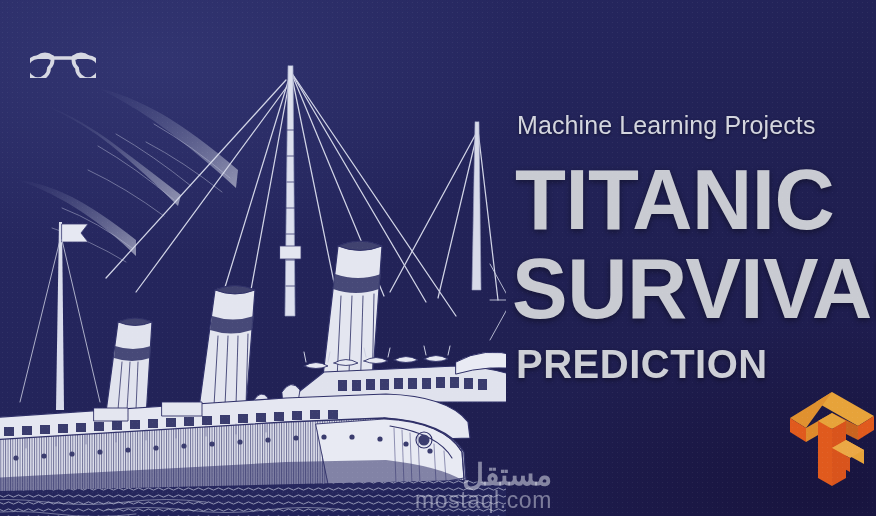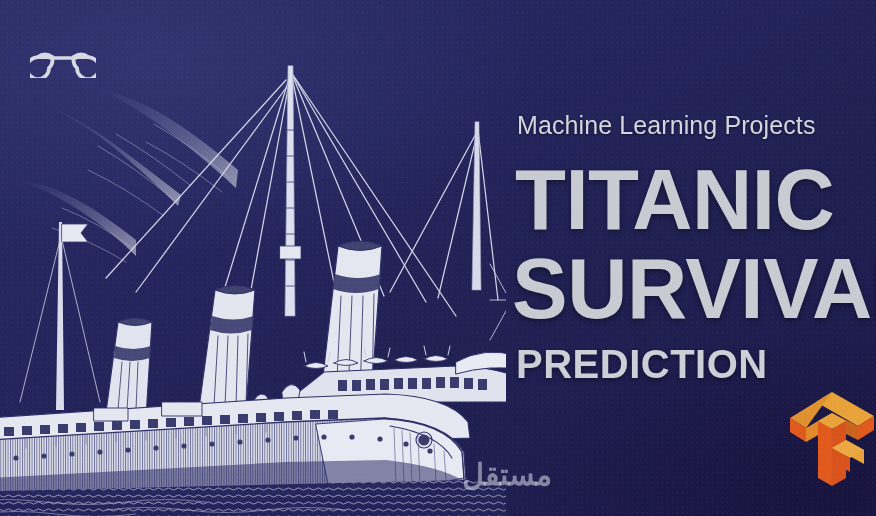--- a/index.html
+++ b/index.html
@@ -398,15 +398,16 @@
         <polygon points="60,54 78,64 78,78 60,68" fill="#e7a33a"></polygon>
         <polygon points="60,54 46,62 46,76 60,68" fill="#e0912f"></polygon>
         <polygon points="46,62 60,54 78,64 64,72" fill="#eba845"></polygon>
         <polygon points="46,62 64,72 64,86 46,76" fill="#d9541c"></polygon>
       </g>
     </svg>
   </div>
 
   <div id="watermark">
     <div id="wm-ar">مستقل</div>
+    <div id="wm-en">mostaql.com</div>
   </div>
 
 </div>
 
 </body></html>

